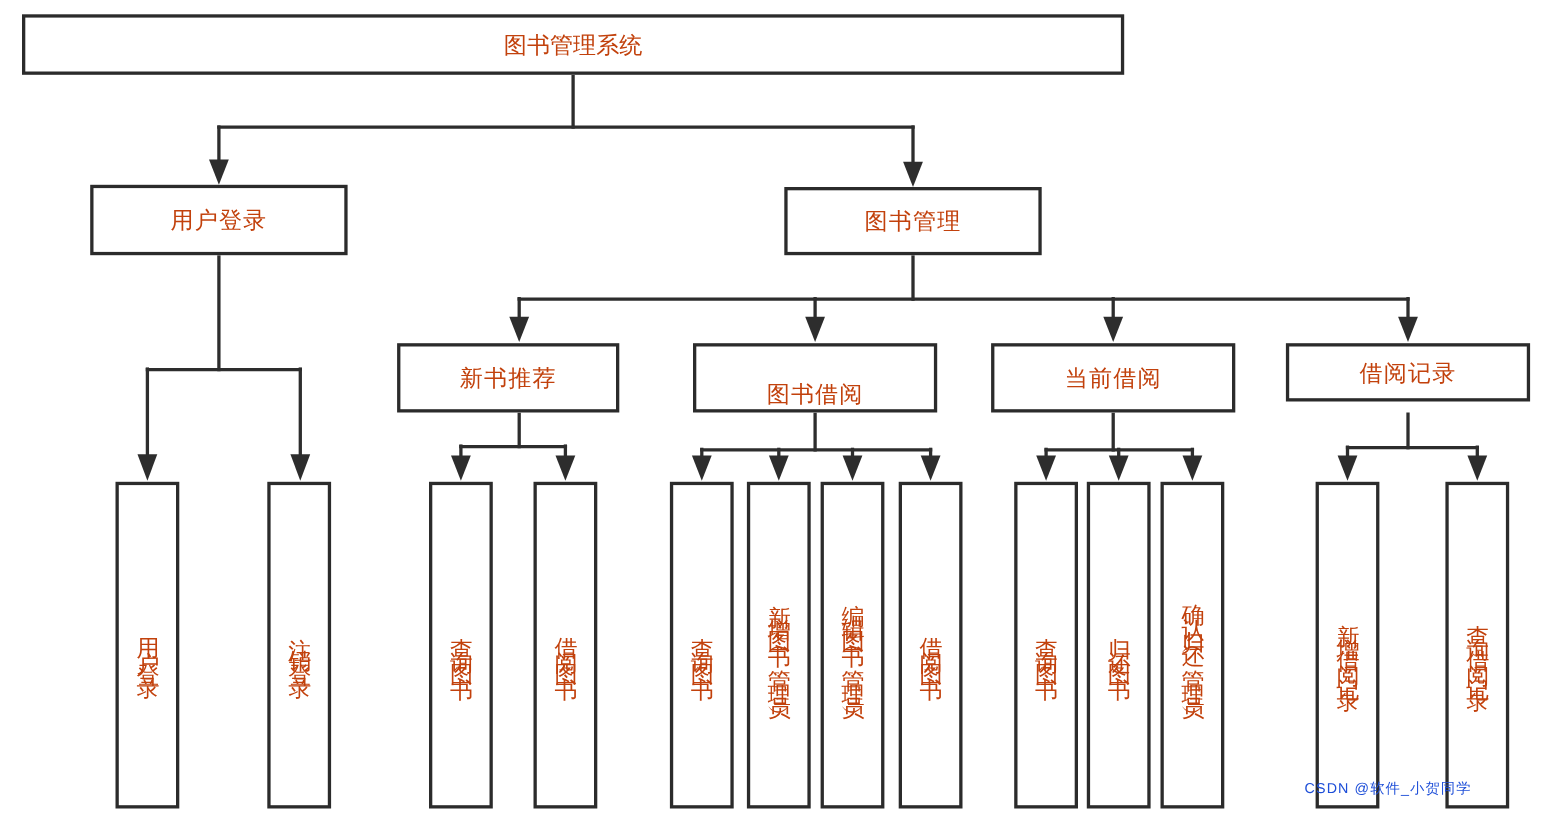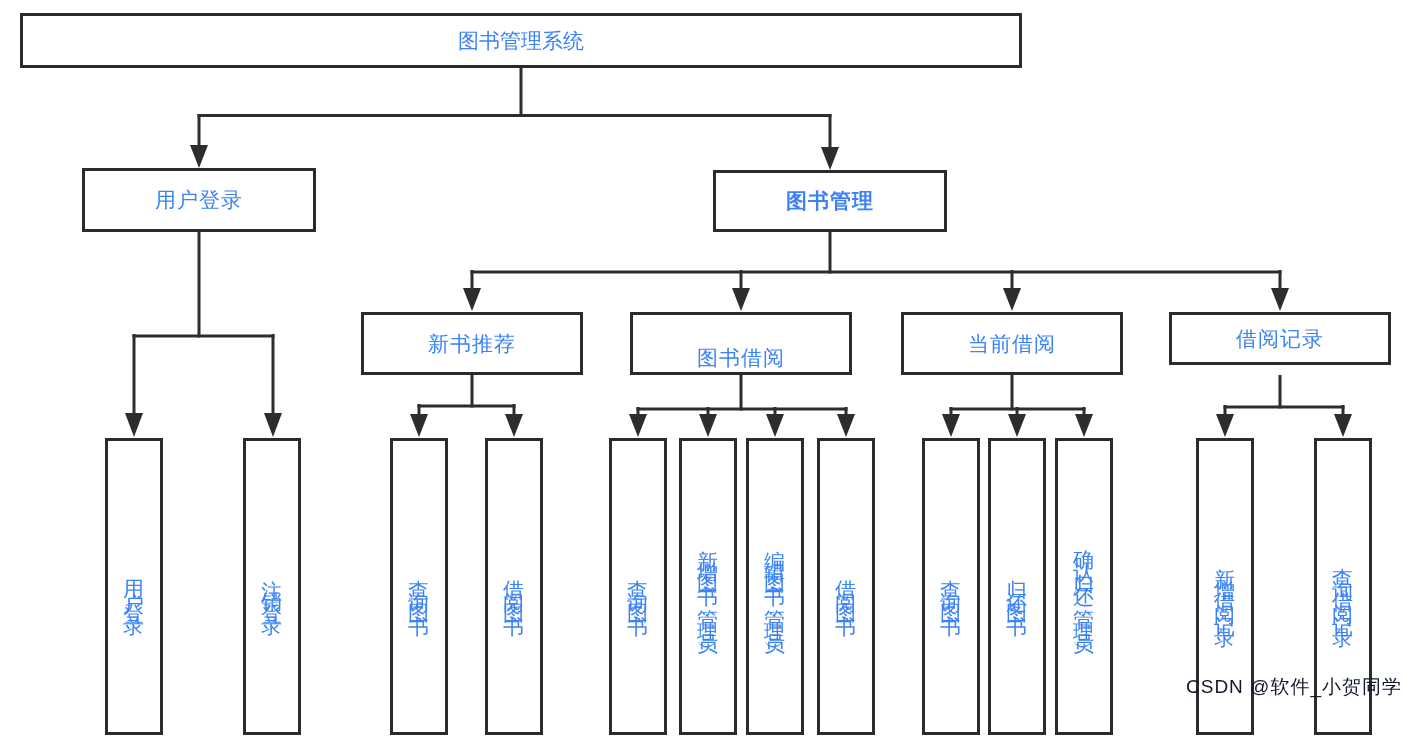--- a/index.html
+++ b/index.html
@@ -13,39 +13,39 @@
   }
   #wires{position:absolute;left:0;top:0;z-index:0;}
   .cl{stroke:#2d2d2d;stroke-width:3;fill:none;}
   .ah{fill:#2d2d2d;stroke:none;}
   .node{
     position:absolute;
     box-sizing:border-box;
     border:3px solid #2b2b2b;
     background:#ffffff;
     display:flex;align-items:center;justify-content:center;
-    color:#3b82f6;
+    color:#c2410c;
     z-index:1;
   }
   .h-node{font-size:21px;letter-spacing:1px;}
   .root{left:20px;top:13px;width:1002px;height:55px;font-size:21px;}
   .leaf{left:0;top:438px;width:58px;height:297px;}
   .vtext{
     writing-mode:vertical-rl;
     text-orientation:mixed;
     font-size:21px;
     letter-spacing:12px;
     line-height:1;
     white-space:nowrap;
   }
   .watermark{
     position:absolute;
-    left:1186px;top:674px;
-    font-size:19px;
-    color:#0f172a;
+    left:1186px;top:708px;
+    font-size:13px;
+    color:#1d4ed8;
     letter-spacing:1px;
     z-index:2;
     white-space:nowrap;
   }
 </style>
 </head>
 <body>
 
 <div id="canvas">
 
@@ -125,25 +125,25 @@
     </g>
   </svg>
 
   <div class="node root">
     <span>图书管理系统</span>
   </div>
 
   <div class="node h-node" style="left:82px;top:168px;width:234px;height:64px;">
     <span>用户登录</span>
   </div>
-  <div class="node h-node" style="left:713px;top:170px;width:234px;height:62px;font-weight:bold;">
+  <div class="node h-node" style="left:713px;top:170px;width:234px;height:62px;">
     <span>图书管理</span>
   </div>
 
-  <div class="node h-node" style="left:361px;top:312px;width:222px;height:63px;">
+  <div class="node h-node" style="left:361px;top:312px;width:202px;height:63px;">
     <span>新书推荐</span>
   </div>
   <div class="node h-node" style="left:630px;top:312px;width:222px;height:63px;align-items:flex-end;">
     <span>图书借阅</span>
   </div>
   <div class="node h-node" style="left:901px;top:312px;width:222px;height:63px;">
     <span>当前借阅</span>
   </div>
   <div class="node h-node" style="left:1169px;top:312px;width:222px;height:53px;">
     <span>借阅记录</span>

